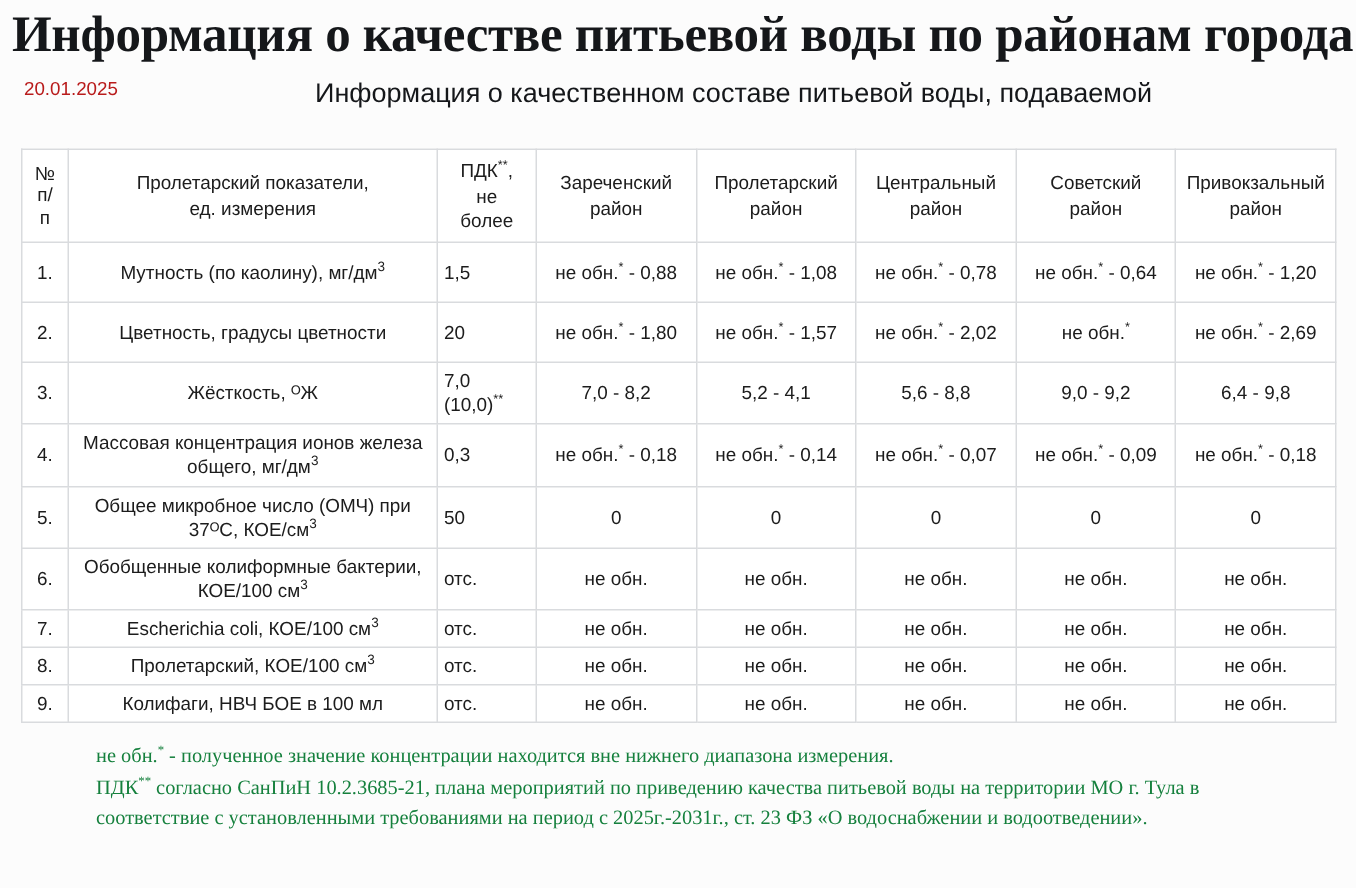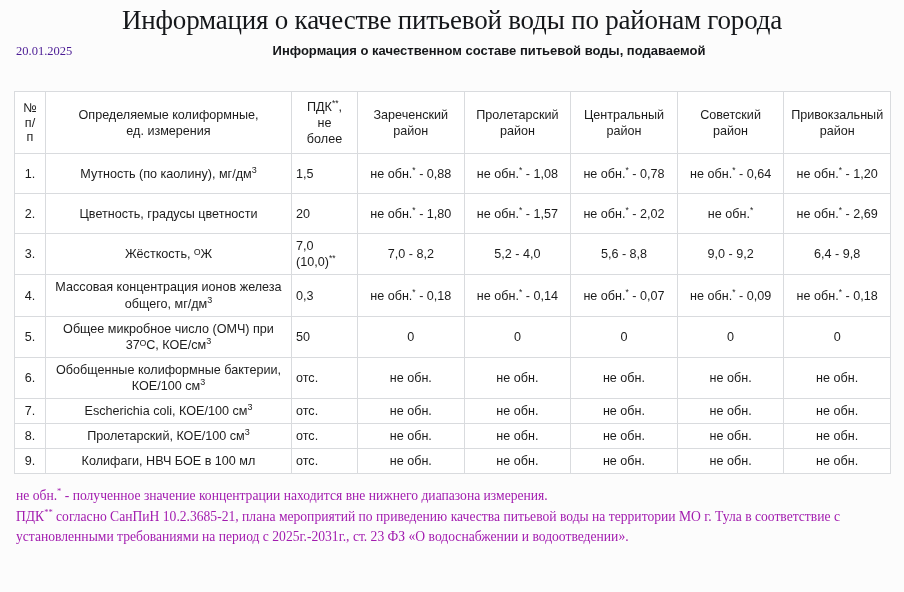--- a/index.html
+++ b/index.html
@@ -13,49 +13,49 @@
   }
   #page {
     position: relative;
     width: 904px; height: 592px;
     background: #fcfcfc;
   }
 
   
   .doc-title {
     font-family: "Liberation Serif", serif;
-    font-size: 27px;
-    font-weight: 400;
+    font-size: 34px;
+    font-weight: 700;
     color: #15171a;
-    text-align: center;
+    text-align: left;
     letter-spacing: -0.2px;
     padding: 5px 8px 0 8px;
     line-height: 1.12;
     white-space: nowrap;
   }
 
   
   .meta-band {
     position: relative;
     height: 48px;
     margin-top: 6px;
   }
   .doc-date {
     position: absolute;
     left: 16px; top: 3px;
     font-size: 12.5px;
-    font-family: Liberation Serif, serif;
-    color: #4c1d95;
+    font-family: Liberation Sans, sans-serif;
+    color: #b91c1c;
   }
   .subtitle {
     position: absolute;
     left: 134px; right: 60px; top: 0;
     text-align: center;
-    font-size: 13px;
-    font-weight: 700;
+    font-size: 18px;
+    font-weight: 400;
     line-height: 1.52;
     color: #15171a;
   }
 
   
   .table-wrap { padding: 0 14px; margin-top: 2px; }
   table.wq {
     width: 876px;
     border-collapse: collapse;
     table-layout: fixed;
@@ -90,21 +90,22 @@
   
   tr.r-tall td { height: 40px; }
   tr.r-short td { height: 25px; }
 
   
   .notes {
     padding: 12px 28px 0 16px;
     font-family: "Liberation Serif", serif;
     font-size: 13.6px;
     line-height: 1.47;
-    color: #a21caf;
+    color: #15803d;
+    margin-left: 48px;
   }
   .notes p { margin: 0 0 1px 0; }
 </style>
 </head>
 <body>
 
 <div id="page">
 
   <div class="doc-title">Информация о качестве питьевой воды по районам города</div>
 
@@ -120,21 +121,21 @@
       <thead>
         <tr>
           <th class="c-num">
             <div class="hdr-num">
               <span>№</span><br>
               <span>п/</span><br>
               <span>п</span>
             </div>
           </th>
           <th class="c-ind" style="text-align:center;">
-            <span>Определяемые колиформные,</span><br>
+            <span>Пролетарский показатели,</span><br>
             <span>ед. измерения</span>
           </th>
           <th class="c-pdk">
             <span>ПДК</span><sup>**</sup><span>,</span><br>
             <span>не</span><br>
             <span>более</span>
           </th>
           <th class="c-dist">
             <span>Зареченский</span><br>
             <span>район</span>
@@ -176,21 +177,21 @@
             <td class="c-dist"><span>не обн.</span><sup>*</sup><span> - 1,57</span></td>
             <td class="c-dist"><span>не обн.</span><sup>*</sup><span> - 2,02</span></td>
             <td class="c-dist"><span>не обн.</span><sup>*</sup></td>
             <td class="c-dist"><span>не обн.</span><sup>*</sup><span> - 2,69</span></td>
           </tr>
           <tr class="r-tall">
             <td class="c-num">3.</td>
             <td class="c-ind"><span>Жёсткость, ᴼЖ</span></td>
             <td class="c-pdk"><span>7,0</span><br><span>(10,0)</span><sup>**</sup></td>
             <td class="c-dist"><span>7,0 - 8,2</span></td>
-            <td class="c-dist"><span>5,2 - 4,0</span></td>
+            <td class="c-dist"><span>5,2 - 4,1</span></td>
             <td class="c-dist"><span>5,6 - 8,8</span></td>
             <td class="c-dist"><span>9,0 - 9,2</span></td>
             <td class="c-dist"><span>6,4 - 9,8</span></td>
           </tr>
           <tr class="r-tall">
             <td class="c-num">4.</td>
             <td class="c-ind"><span>Массовая концентрация ионов железа общего, мг/дм</span><sup class="sup-dig">3</sup></td>
             <td class="c-pdk"><span>0,3</span></td>
             <td class="c-dist"><span>не обн.</span><sup>*</sup><span> - 0,18</span></td>
             <td class="c-dist"><span>не обн.</span><sup>*</sup><span> - 0,14</span></td>

